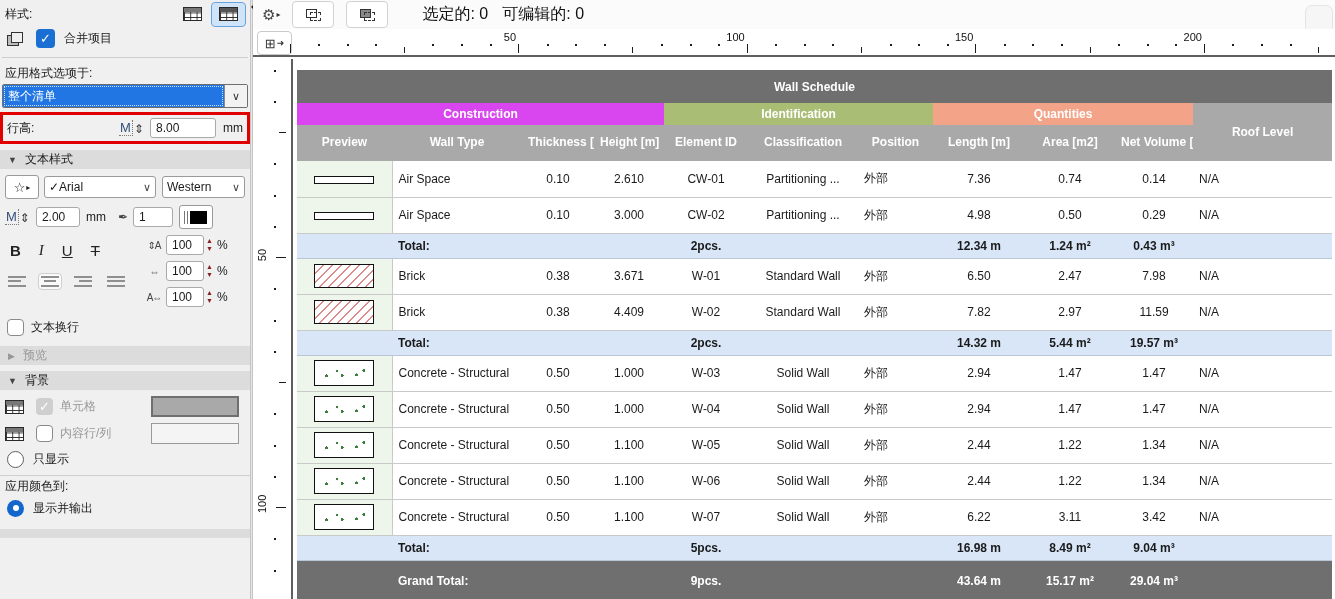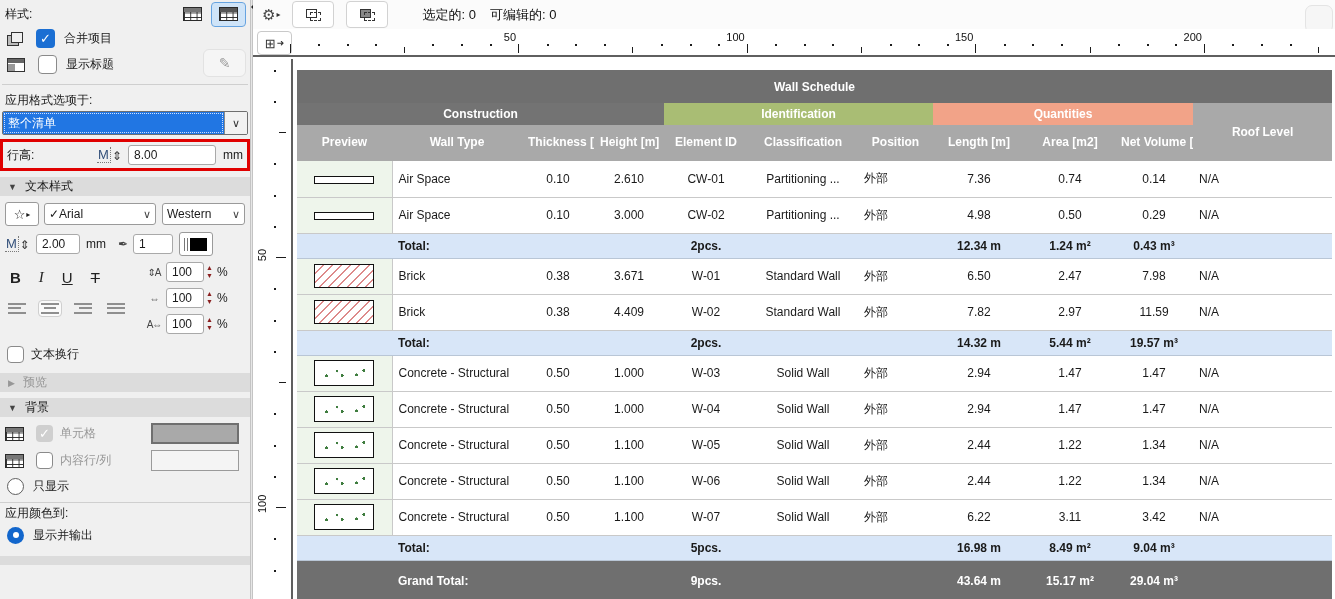--- a/index.html
+++ b/index.html
@@ -109,21 +109,21 @@
   
   .topbar{position:absolute;left:253px;top:0;width:1082px;height:29px;background:#fbfbfb;display:flex;align-items:center;}
   .tb-gear{margin-left:9px;display:flex;align-items:center;font-size:15px;color:#444;}
   .tb-gear .ar{font-size:8px;margin-left:1px;color:#333;}
   .tb-btn{width:40px;height:25px;border:1px solid #d2d2d2;border-radius:4px;background:#fff;margin-left:12px;
           display:flex;align-items:center;justify-content:center;}
   .selico{width:15px;height:12px;position:relative;}
   .selico::before{content:"";position:absolute;left:0;top:0;width:9px;height:7px;border:1.5px solid #333;}
   .selico::after{content:"";position:absolute;right:0;bottom:0;width:9px;height:7px;border:1.5px dashed #333;}
   .selico.multi::before{background:#888;}
-  .tb-text{margin-left:34px;font-size:13px;color:#111;display:flex;gap:14px;}
+  .tb-text{margin-left:34px;font-size:16px;color:#111;display:flex;gap:14px;}
   .tb-right{position:absolute;right:2px;top:5px;width:26px;height:26px;border:1px solid #e4e4e4;border-radius:7px;background:#f6f6f6;}
 
   
   .hruler{position:absolute;left:253px;top:29px;width:1082px;height:28px;background:#fff;border-bottom:2px solid #5f5f5f;box-sizing:border-box;}
   .expbtn{position:absolute;left:4px;top:2px;width:33px;height:22px;border:1px solid #c9c9c9;border-radius:4px;background:#fff;
           display:flex;align-items:center;justify-content:center;font-size:13px;color:#333;}
   .expbtn .arr{font-size:9px;margin-left:1px;}
   #h-ticks{position:absolute;left:0;top:0;right:0;bottom:0;overflow:hidden;}
   .ht{position:absolute;bottom:2px;width:1px;background:#1c1c1c;}
   .ht.major{height:9px;} .ht.med{height:6px;} .ht.dot{height:2px;bottom:9px;width:2px;}
@@ -175,44 +175,36 @@
           <span class="tico"></span>
         </span>
     </div>
     <div class="r" style="height:25px;">
       <span class="mico"></span>
       <span class="cb on">
           <span>✓</span>
         </span>
       <span>合并项目</span>
     </div>
-    <div class="r" style="height:27px;">
-      <span class="hico"></span>
-      <span class="cb off"></span>
-      <span>显示标题</span>
-      <span class="pencilbtn">
-          <span>✎</span>
-        </span>
-    </div>
     <div class="divider"></div>
     <div class="r" style="height:18px;">
       <span>应用格式选项于:</span>
     </div>
     <div class="scope">
       <span class="val">整个清单</span>
       <span class="chev">∨</span>
     </div>
     <div class="redbox">
       <span>行高:</span>
       <span class="sp"></span>
       <span class="micon">
         <span class="m">M</span>
         <span class="ar">⇕</span>
       </span>
-      <span class="field" style="width:88px;">8.00</span>
+      <span class="field" style="width:66px;">8.00</span>
       <span style="margin-left:7px;">mm</span>
     </div>
     <div class="secbar">
       <span class="car">▼</span>
       <span>文本样式</span>
     </div>
     <div class="r" style="height:30px;margin-top:3px;">
       <span class="starbtn">
         <span>☆</span>
           <span class="ar">▸</span>
@@ -450,21 +442,21 @@
         <col style="width: 92px;">
         <col style="width: 90px;">
         <col style="width: 78px;">
         <col style="width: 139px;">
       </colgroup>
       <tbody>
         <tr class="t-title">
           <td colspan="11">Wall Schedule</td>
         </tr>
         <tr class="t-group">
-          <td colspan="4" style="background: #737373;">Construction</td>
+          <td colspan="4" style="background: #d946ef;">Construction</td>
           <td colspan="3" style="background: rgb(169, 189, 116);">Identification</td>
           <td colspan="3" style="background: rgb(242, 163, 136);">Quantities</td>
           <td class="t-headcell" rowspan="2">Roof Level</td>
         </tr>
         <tr class="t-head">
           <td>Preview</td>
           <td>Wall Type</td>
           <td>Thickness [m]</td>
           <td>Height [m]</td>
           <td>Element ID</td>

